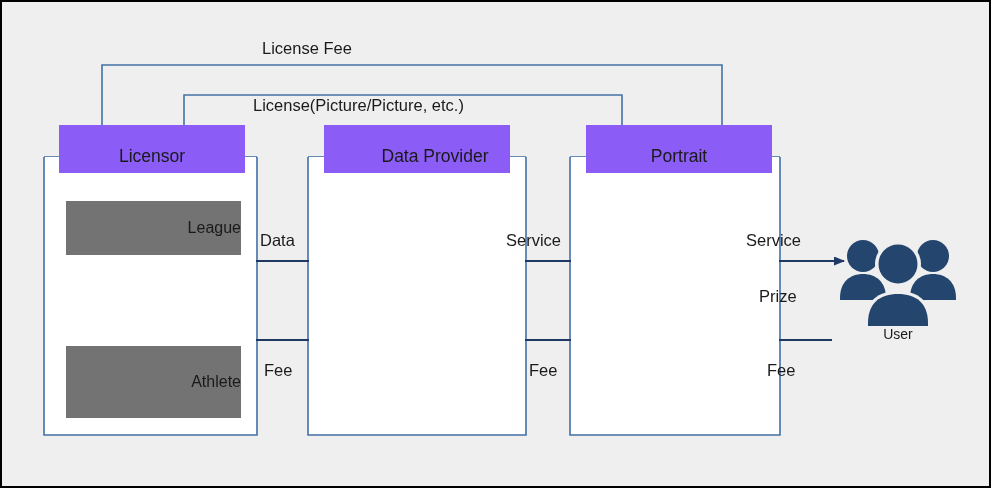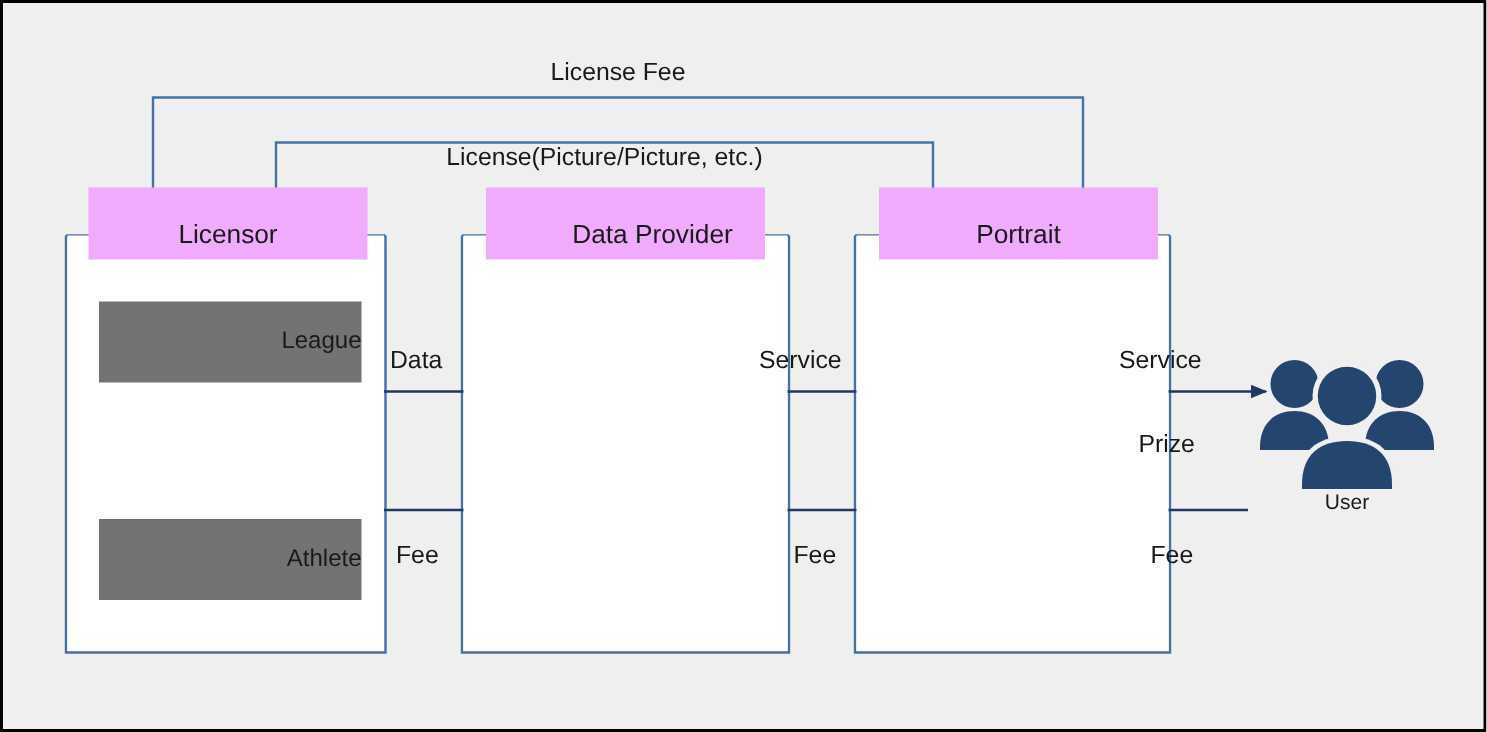--- a/index.html
+++ b/index.html
@@ -19,21 +19,21 @@
   .svg-layer{
     position:absolute;
     left:0; top:0;
     width:991px; height:488px;
     pointer-events:none;
   }
 
   
   .panel-head{
     position:absolute;
-    background:#f0abfc;
+    background:#8b5cf6;
     z-index:2;
     display:flex;
     align-items:flex-start;
     justify-content:center;
   }
   .panel-title{
     font-size:17.5px;
     color:#1a1a1a;
     line-height:1;
     white-space:nowrap;
@@ -61,21 +61,21 @@
 
   
   .flow-label{
     position:absolute;
     z-index:4;
     font-size:16.5px;
     color:#1a1a1a;
     white-space:nowrap;
     line-height:1;
   }
-  .flow-label.center{ text-align:center; }
+  .flow-label.center{ }
 
   
   #user-actor{
     position:absolute;
     z-index:4;
     left:836px;
     top:232px;
     width:120px;
     height:120px;
   }
@@ -151,21 +151,21 @@
     <span class="panel-title" style="margin-top:23px;padding-left:36px;">Data Provider</span>
   </div>
 
   <div class="panel-head" style="left:584px; top:123px; width:186px; height:48px;">
     <span class="panel-title" style="margin-top:23px;">Portrait</span>
   </div>
 
   <div class="sub-item" style="left:64px; top:199px; width:175px; height:54px;">
     <span>League</span>
   </div>
-  <div class="sub-item" style="left:64px; top:344px; width:175px; height:54px;">
+  <div class="sub-item" style="left:64px; top:344px; width:175px; height:72px;">
     <span>Athlete</span>
   </div>
 
   <div class="flow-label center" style="left:260px; top:38px; width:300px;">License Fee</div>
 
   <div class="flow-label center" style="left:251px; top:95px; width:300px;">License(Picture/Picture, etc.)</div>
 
   <div class="flow-label" style="left:258px; top:230px;">Data</div>
 
   <div class="flow-label" style="left:262px; top:360px;">Fee</div>

